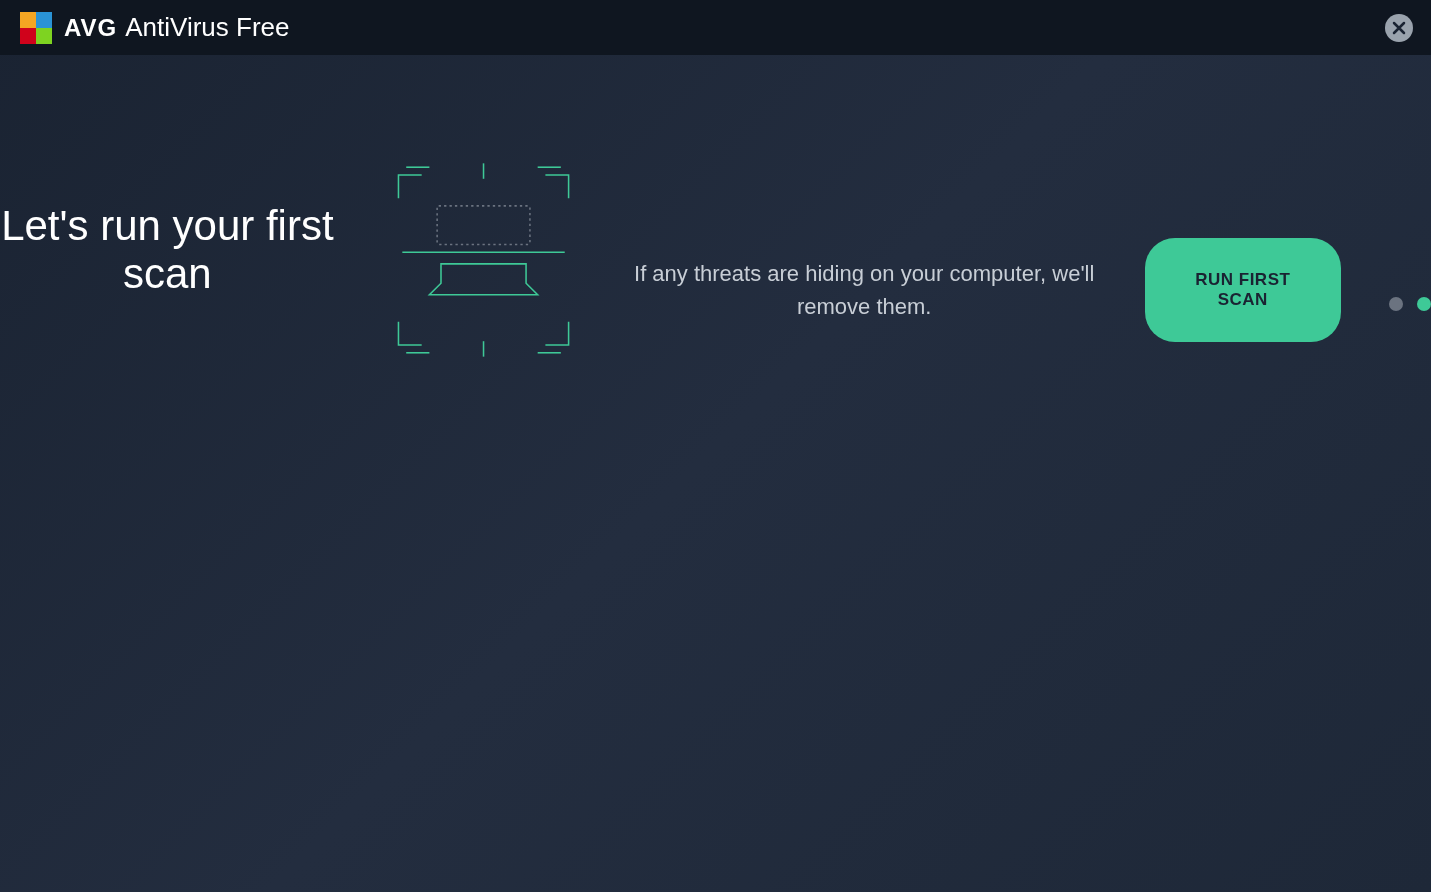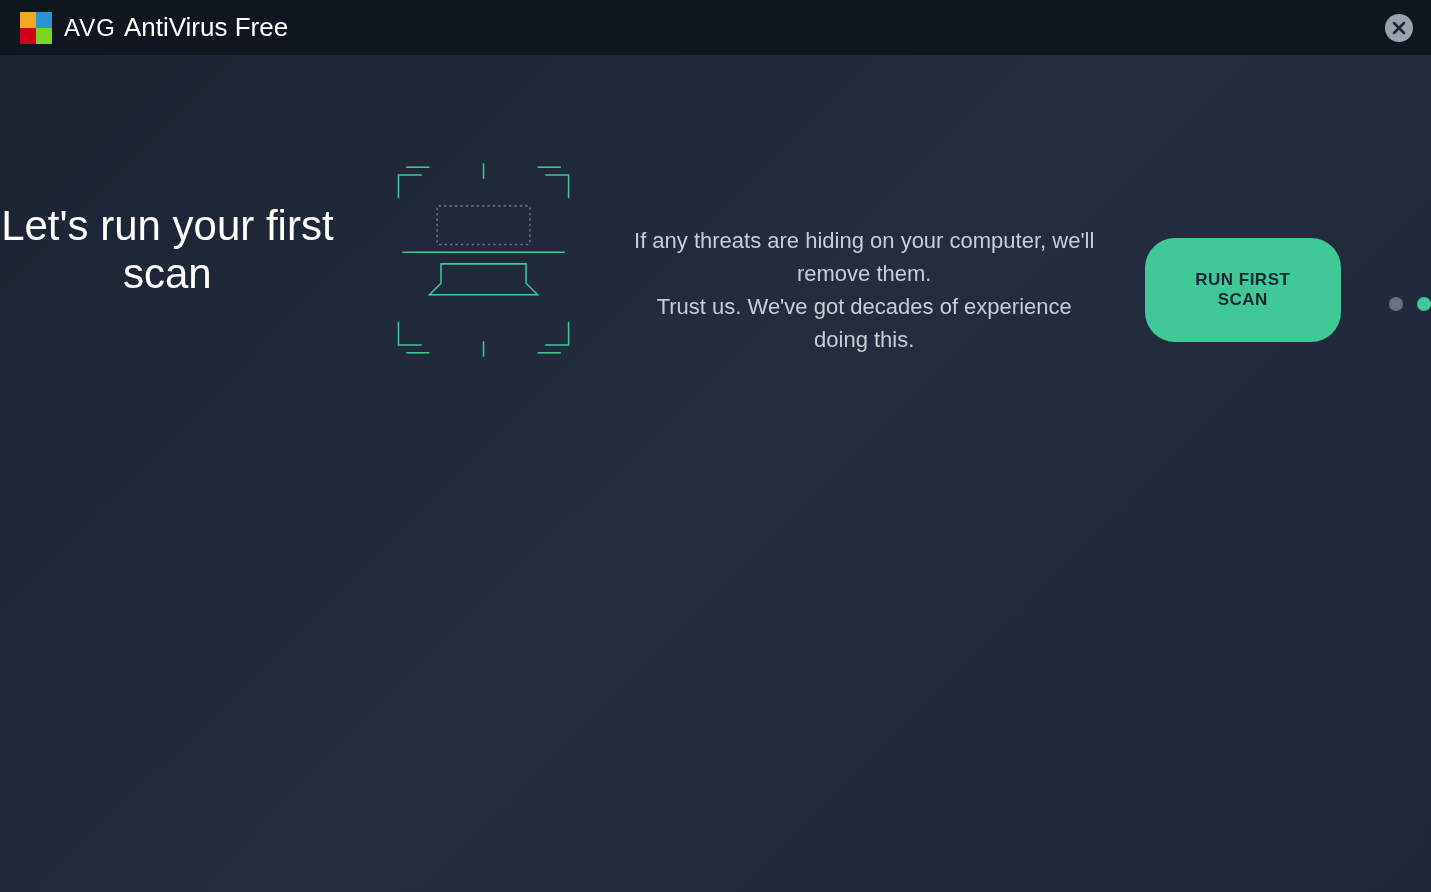--- a/index.html
+++ b/index.html
@@ -38,21 +38,21 @@
       height: 100%;
     }
     .logo-text {
       display: flex;
       align-items: baseline;
       gap: 8px;
     }
     .logo-brand {
       color: #ffffff;
       font-size: 24px;
-      font-weight: 400;
+      font-weight: 700;
       letter-spacing: 1px;
     }
     .logo-product {
       color: #ffffff;
       font-size: 26px;
       font-weight: 400;
     }
     .close-btn {
       position: absolute;
       right: 18px;
@@ -181,21 +181,20 @@
       <rect x="70" y="60" width="120" height="50" stroke="#6b7380" stroke-width="2" stroke-dasharray="3,4" fill="none" rx="2"></rect>
 
       <line x1="25" y1="120" x2="235" y2="120" stroke="#3ec997" stroke-width="2"></line>
 
       <path d="M 75 135 L 185 135 L 185 160 L 200 175 L 60 175 L 75 160 Z" stroke="#3ec997" stroke-width="2" fill="none"></path>
     </svg>
   </div>
 
   <div class="description">
     <div>If any threats are hiding on your computer, we'll remove them.</div>
-    <div>Trust us. We've got decades of experience doing this.</div>
   </div>
 
   <button class="cta-button">RUN FIRST SCAN</button>
 
   <div class="pagination">
     <div class="dot dot-inactive"></div>
     <div class="dot dot-active"></div>
   </div>
 </div>
 

